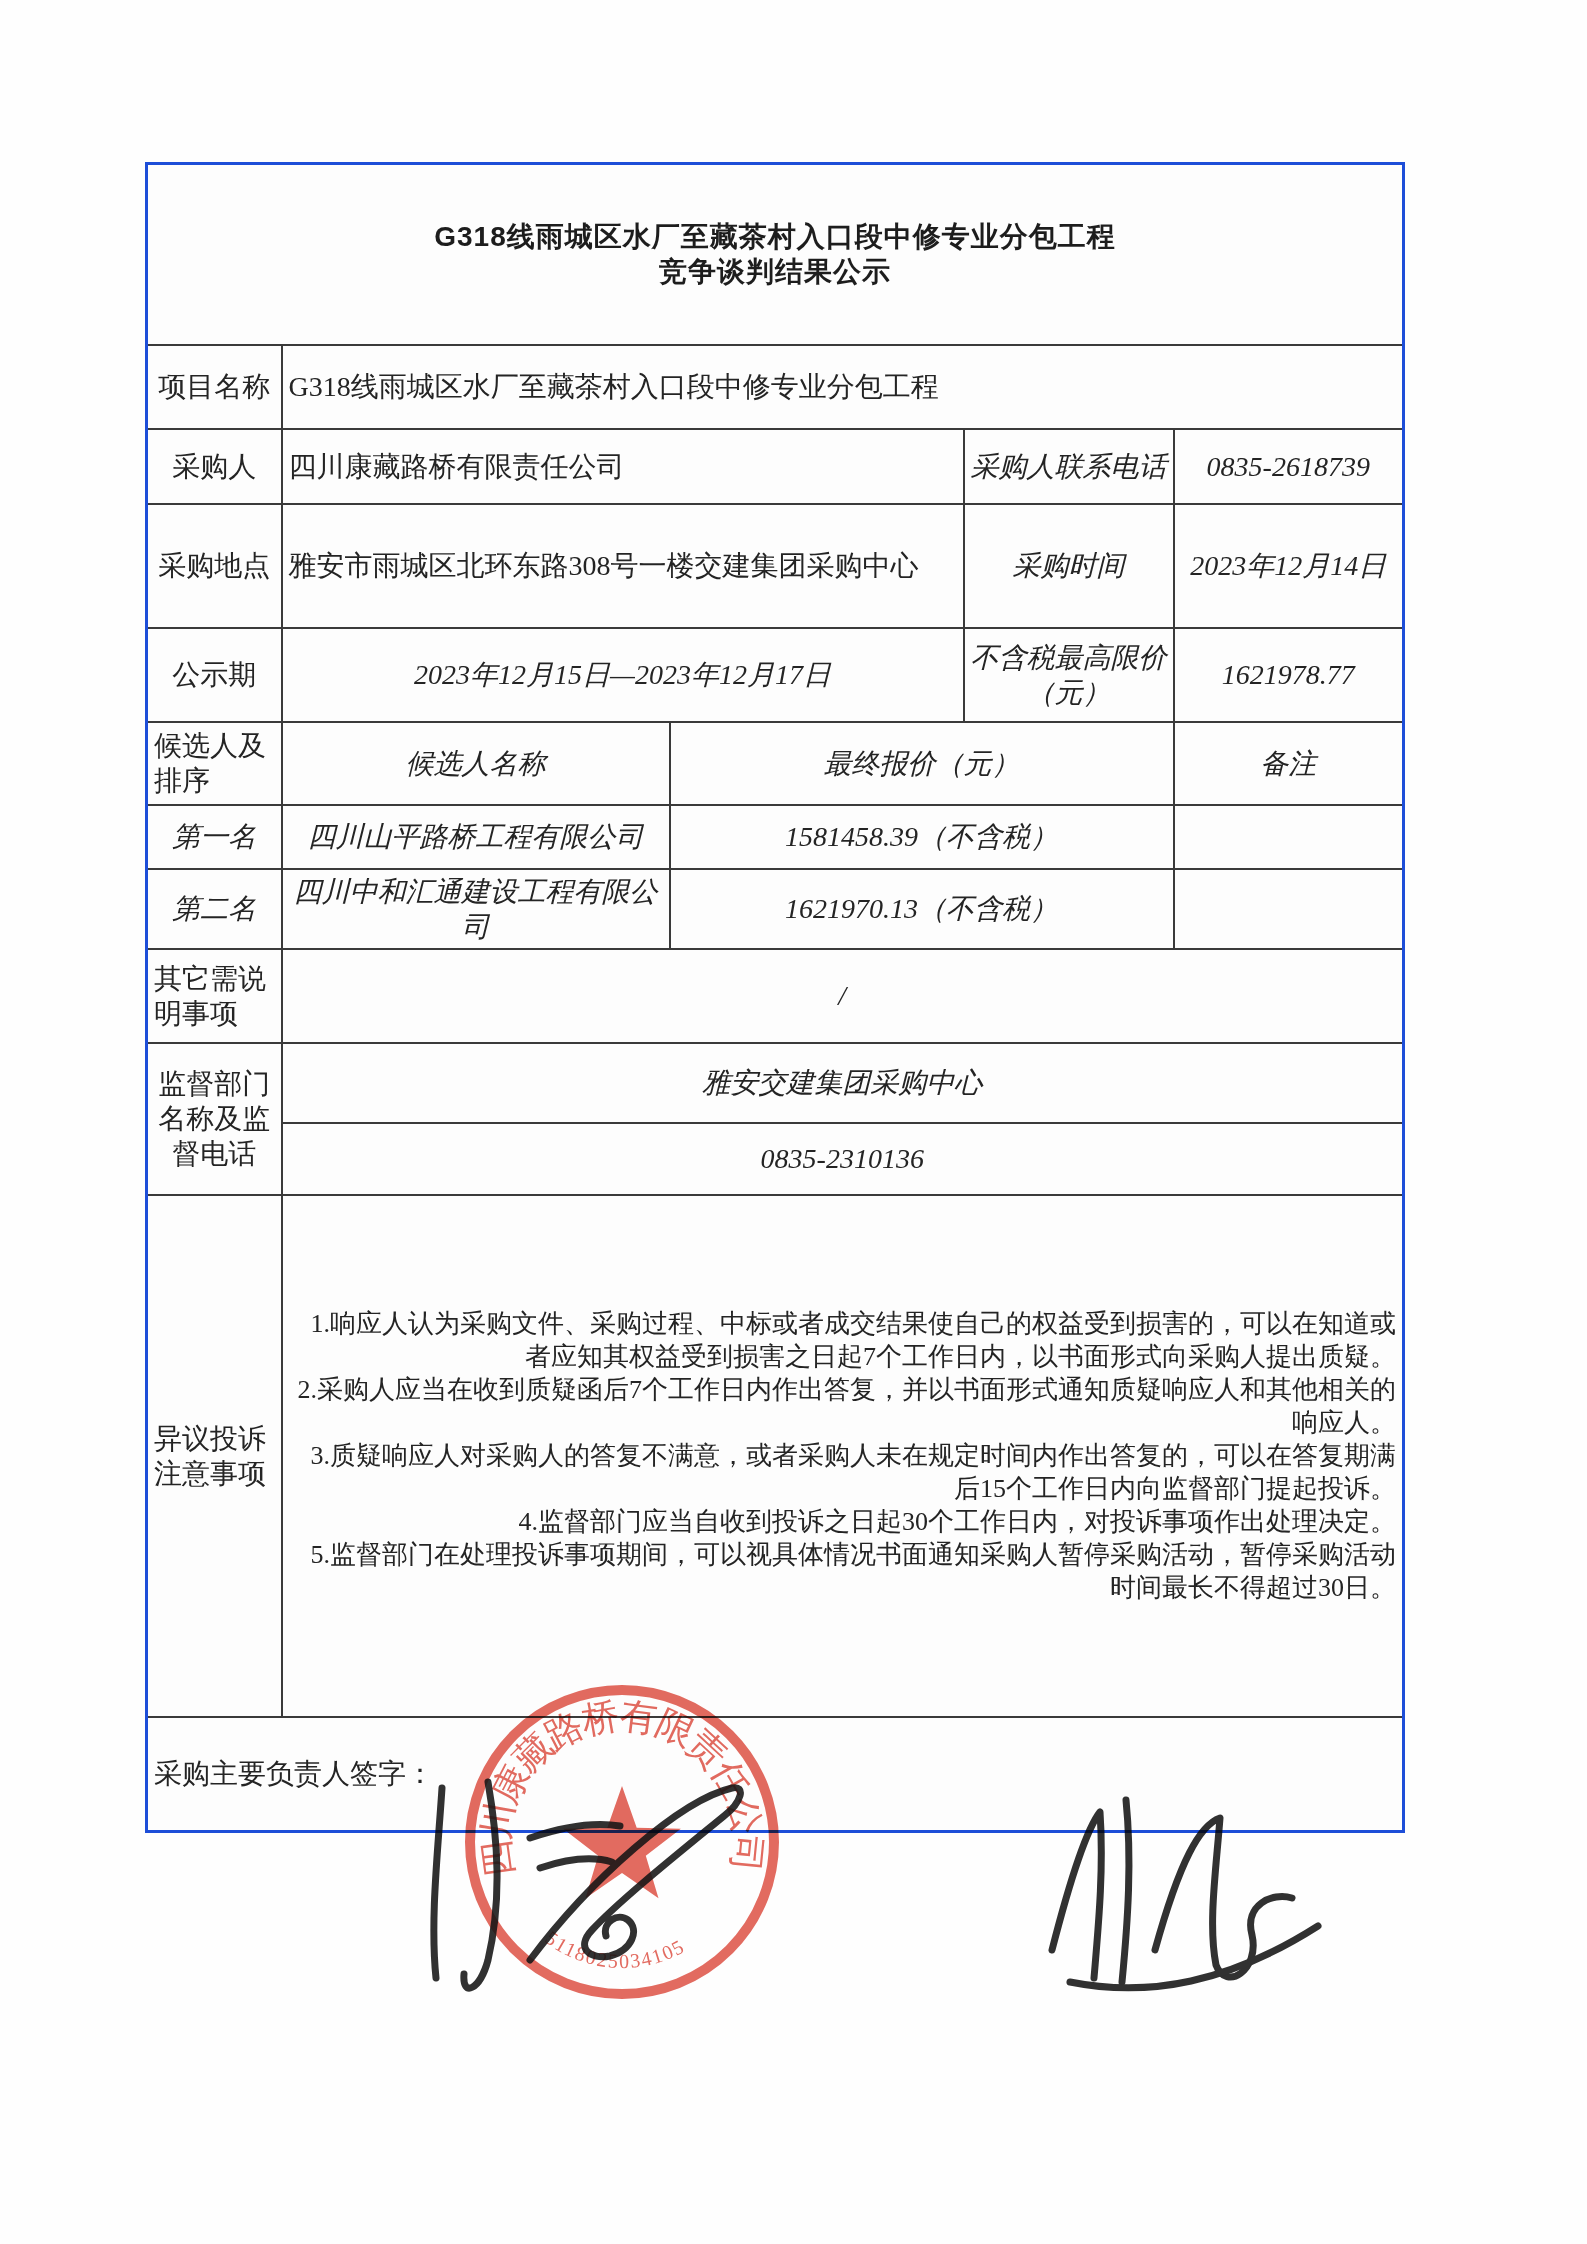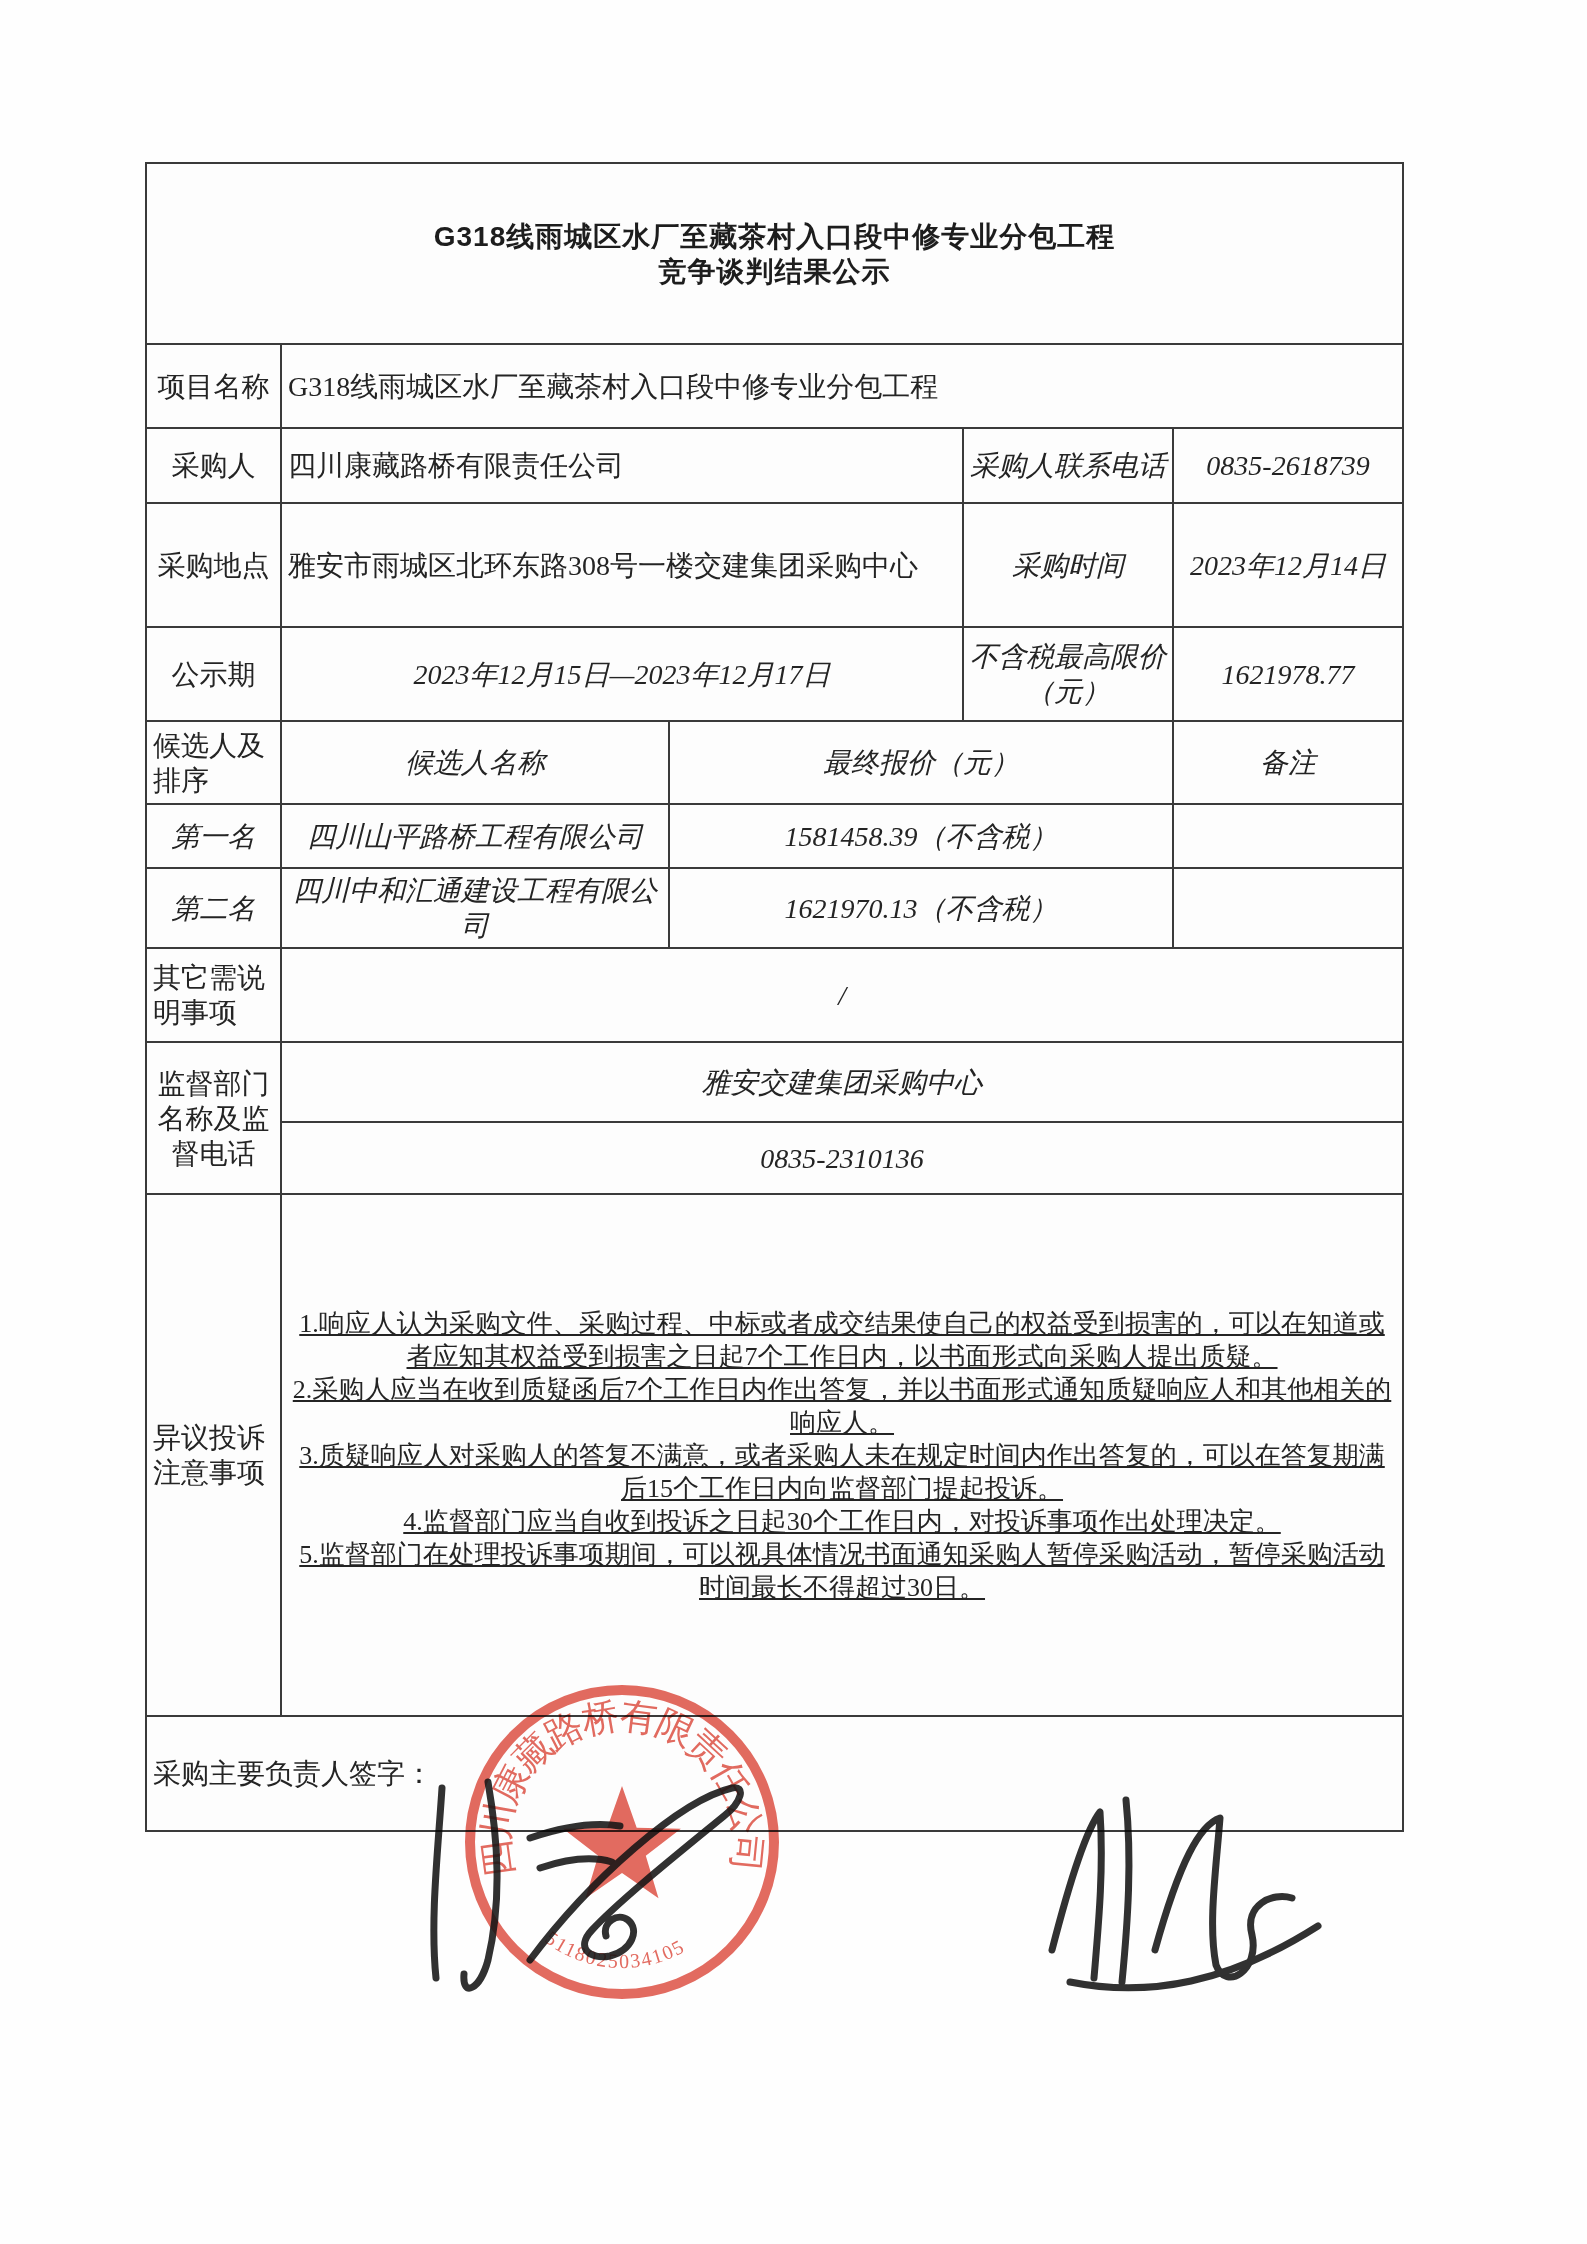--- a/index.html
+++ b/index.html
@@ -19,38 +19,38 @@
     background:#fdfdfd;
   }
   table.doc td{
     border:2px solid #3a3a3a;
     font-size:28px;
     line-height:1.25;
     vertical-align:middle;
     padding:4px 6px;
     overflow:hidden;
   }
-  table.doc{border:1px solid #1d4ed8;}
+  table.doc{border:3px solid #1d4ed8;}
   td.title-cell{
     text-align:center;
     font-family:"Liberation Sans", sans-serif;
     font-weight:bold;
     font-size:38px;
     line-height:48px;
     letter-spacing:1px;
     padding-top:28px;
     vertical-align:top;
     color:#1d1d1d;
   }
   td.lbl{text-align:center;padding:4px 4px;margin-left:7px;}
   td.lbl-left{text-align:left;padding:4px 4px 4px 8px;border-radius:20px;}
   td.ctr{text-align:center;font-style:italic;}
   td.val-left{text-align:left;padding-left:10px;}
   td.objection-cell{padding:8px 14px;}
-  .objection-text{font-size:26px;line-height:33px;text-align:center;text-decoration:underline;}
+  .objection-text{font-size:26px;line-height:33px;text-align:right;}
   td.sign-cell{text-align:left;padding-left:8px;font-size:28px;}
   .overlay{
     position:absolute;left:380px;top:1630px;
     width:1000px;height:430px;
     mix-blend-mode:multiply;
     pointer-events:none;
   }
 </style>
 </head>
 <body>

